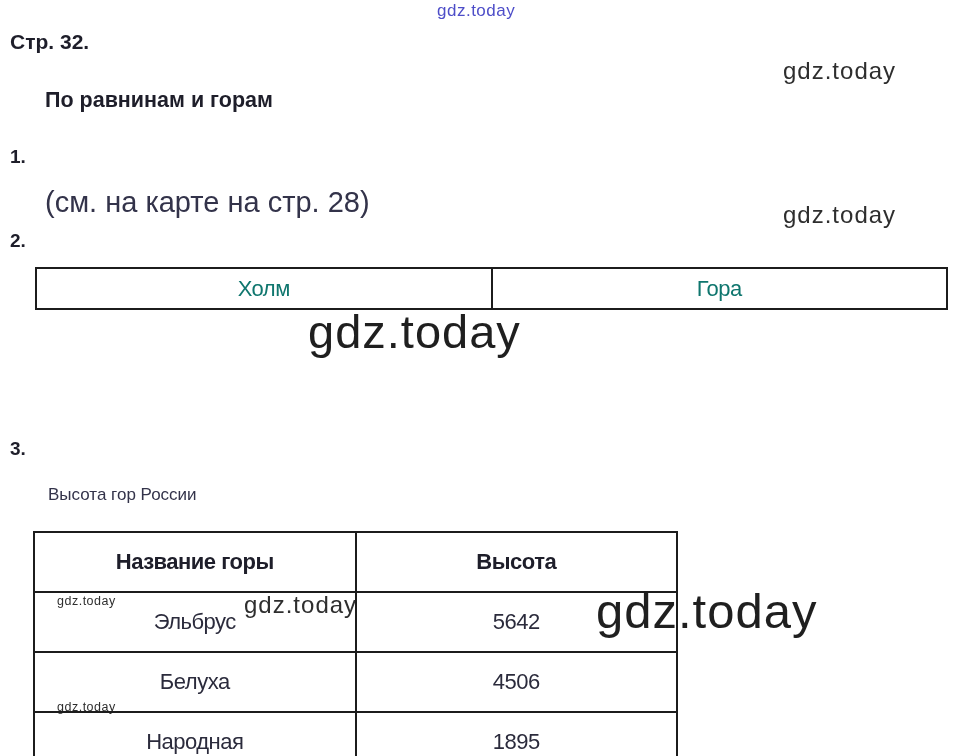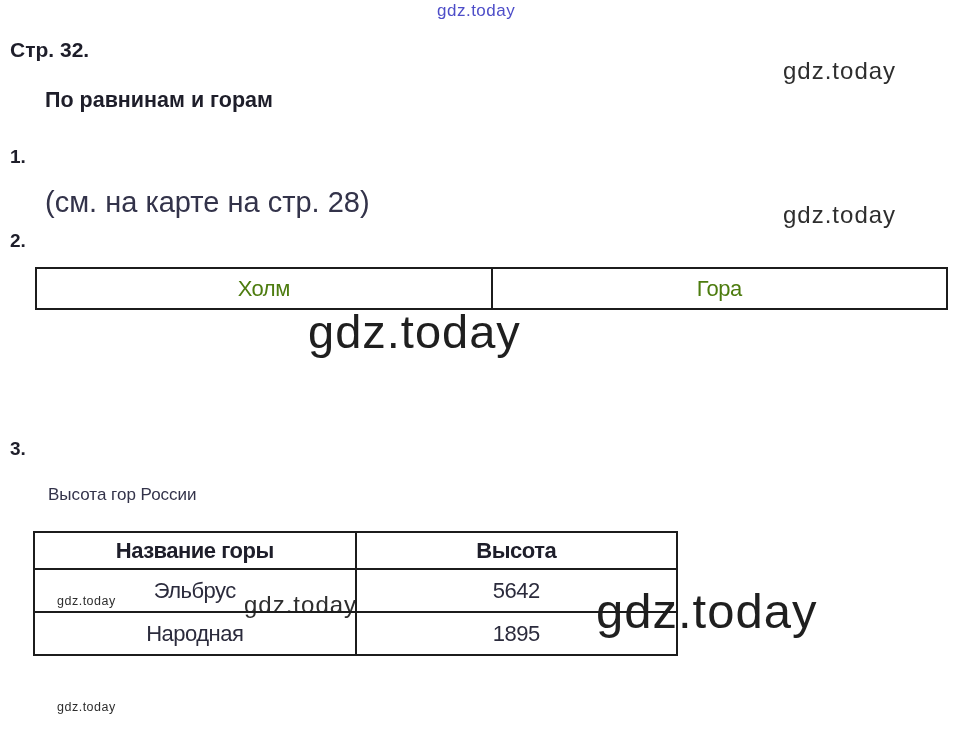--- a/index.html
+++ b/index.html
@@ -7,21 +7,21 @@
     width:957px;height:756px;
     background:#ffffff;
     font-family:"Liberation Sans", sans-serif;
     color:#26263a;
     position:relative;
     overflow:hidden;
   }
   .abs{position:absolute;white-space:nowrap;}
 
   
-  .page-label{left:10px;top:30px;font-size:21px;font-weight:bold;color:#1e1e2a;margin-top:8px;}
+  .page-label{left:10px;top:30px;font-size:21px;font-weight:bold;color:#1e1e2a;}
   .section-title{left:10px;top:88px;font-size:21.5px;font-weight:bold;color:#1e1e2a;margin-left:35px;}
   .task-num{font-size:19px;font-weight:bold;color:#1e1e2a;}
   .num1{left:10px;top:146px;}
   .num2{left:10px;top:230px;}
   .num3{left:10px;top:438px;}
   .task1-answer{left:45px;top:186px;font-size:29px;color:#33334a;}
   .task3-subtitle{left:48px;top:485px;font-size:17px;color:#33334a;}
 
   
   .wm{font-weight:300;letter-spacing:1px;white-space:nowrap;position:absolute;}
@@ -36,21 +36,21 @@
 
   
   .table1{
     position:absolute;left:35px;top:267px;width:913px;
     border-collapse:collapse;table-layout:fixed;
   }
   .table1 td{
     border:2px solid #1c1c1c;
     height:39px;
     text-align:center;vertical-align:middle;
-    font-size:22px;letter-spacing:-0.5px;color:#4d7c0f;
+    font-size:22px;letter-spacing:-0.5px;color:#0f766e;
     padding:0;
   }
 
   
   .definition{
     position:absolute;left:45px;top:351px;width:903px;
     font-size:21.5px;letter-spacing:-0.4px;color:#2e2e44;
   }
   .definition .line1{
     text-align:justify;text-align-last:justify;
@@ -60,21 +60,21 @@
 
   
   .table2{
     position:absolute;left:33px;top:531px;width:645px;
     border-collapse:collapse;table-layout:fixed;
   }
   .table2 td{
     border:2px solid #1c1c1c;
     text-align:center;vertical-align:middle;
     font-size:22px;letter-spacing:-0.5px;color:#2b2b3c;
-    padding:4px;
+    padding:16px;
   }
   .table2 tr{height:43px;}
   .table2 tr.head{height:37px;}
   .table2 tr.head td{font-weight:bold;color:#1e1e2a;}
 </style>
 </head>
 <body>
 
 <div class="wm wm-blue">gdz.today</div>
 <div class="wm wm-right-1">gdz.today</div>
@@ -112,17 +112,21 @@
   <tbody>
     <tr class="head">
       <td>Название горы</td>
       <td>Высота</td>
     </tr>
     <tr>
       <td>Эльбрус</td>
       <td>5642</td>
     </tr>
     <tr>
+      <td>Белуха</td>
+      <td>4506</td>
+    </tr>
+    <tr>
       <td>Народная</td>
       <td>1895</td>
     </tr>
   </tbody>
 </table>
 
 </body></html>

